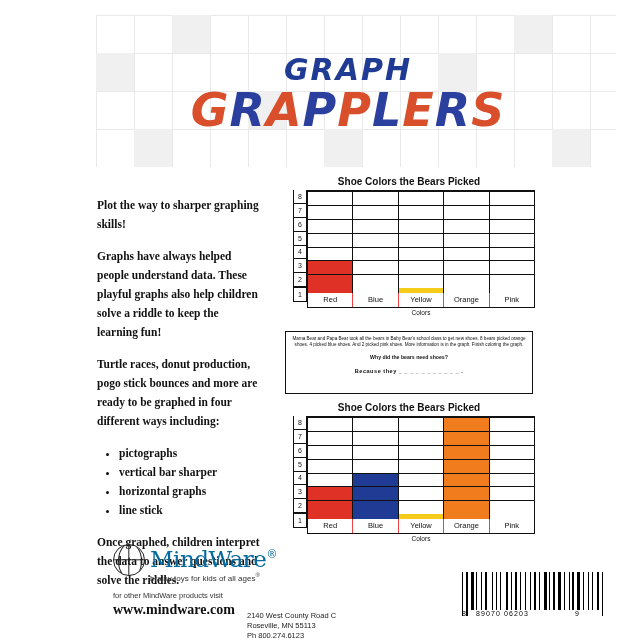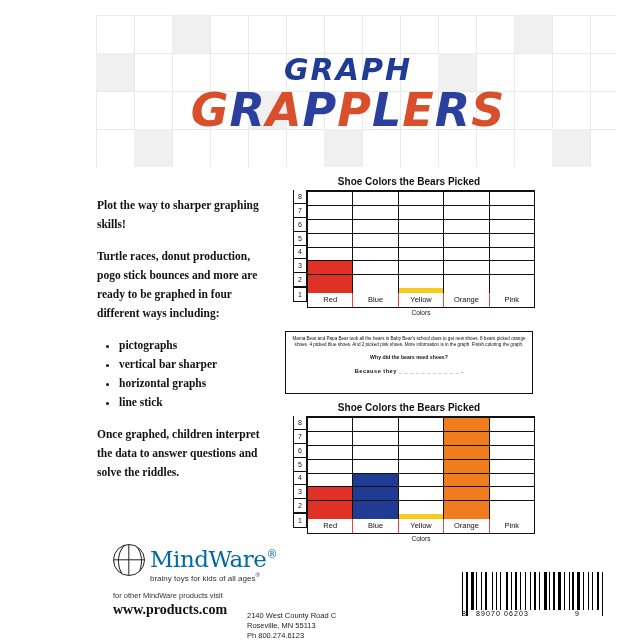--- a/index.html
+++ b/index.html
@@ -199,20 +199,21 @@
   <div class="title-wrap">
     <div class="title-graph">GRAPH</div>
     <div class="title-grapplers">
       <span class="ltr-r">G</span><span class="ltr-b">R</span><span class="ltr-r">A</span><span class="ltr-b">P</span><span class="ltr-r">P</span><span class="ltr-b">L</span><span class="ltr-r">E</span><span class="ltr-b">R</span><span class="ltr-r">S</span>
     </div>
   </div>
 </div>
 
 <div class="copy">
   <p>Plot the way to sharper graphing skills!</p>
+  <p>Graphs have always helped people understand data. These playful graphs also help children solve a riddle to keep the learning fun!</p>
   <p>Turtle races, donut production, pogo stick bounces and more are ready to be graphed in four different ways including:</p>
   <ul>
     <li>pictographs</li>
     <li>vertical bar sharper</li>
     <li>horizontal graphs</li>
     <li>line stick</li>
   </ul>
   <p>Once  graphed, children interpret the data to answer questions and solve the riddles.</p>
 </div>
 
@@ -380,21 +381,21 @@
   <div class="logo-row">
     <div class="logo-globe">
         <div class="globe-arc"></div>
       </div>
     <div class="logo-text">
       <div class="logo-name"><span>MindWare</span><span style="font-size:11px;vertical-align:super;">®</span></div>
       <div class="logo-tag"><span>brainy toys for kids of all ages</span><span style="font-size:6px;vertical-align:super;">®</span></div>
     </div>
   </div>
   <div class="logo-sub">for other MindWare products visit</div>
-  <div class="logo-url">www.products.com</div>
+  <div class="logo-url">www.mindware.com</div>
 </div>
 
 <div class="addr">
   <div>2140 West County Road C</div>
   <div>Roseville, MN 55113</div>
   <div>Ph 800.274.6123</div>
 </div>
 
 <div class="barcode-box">
   <div class="bars" id="bars">

